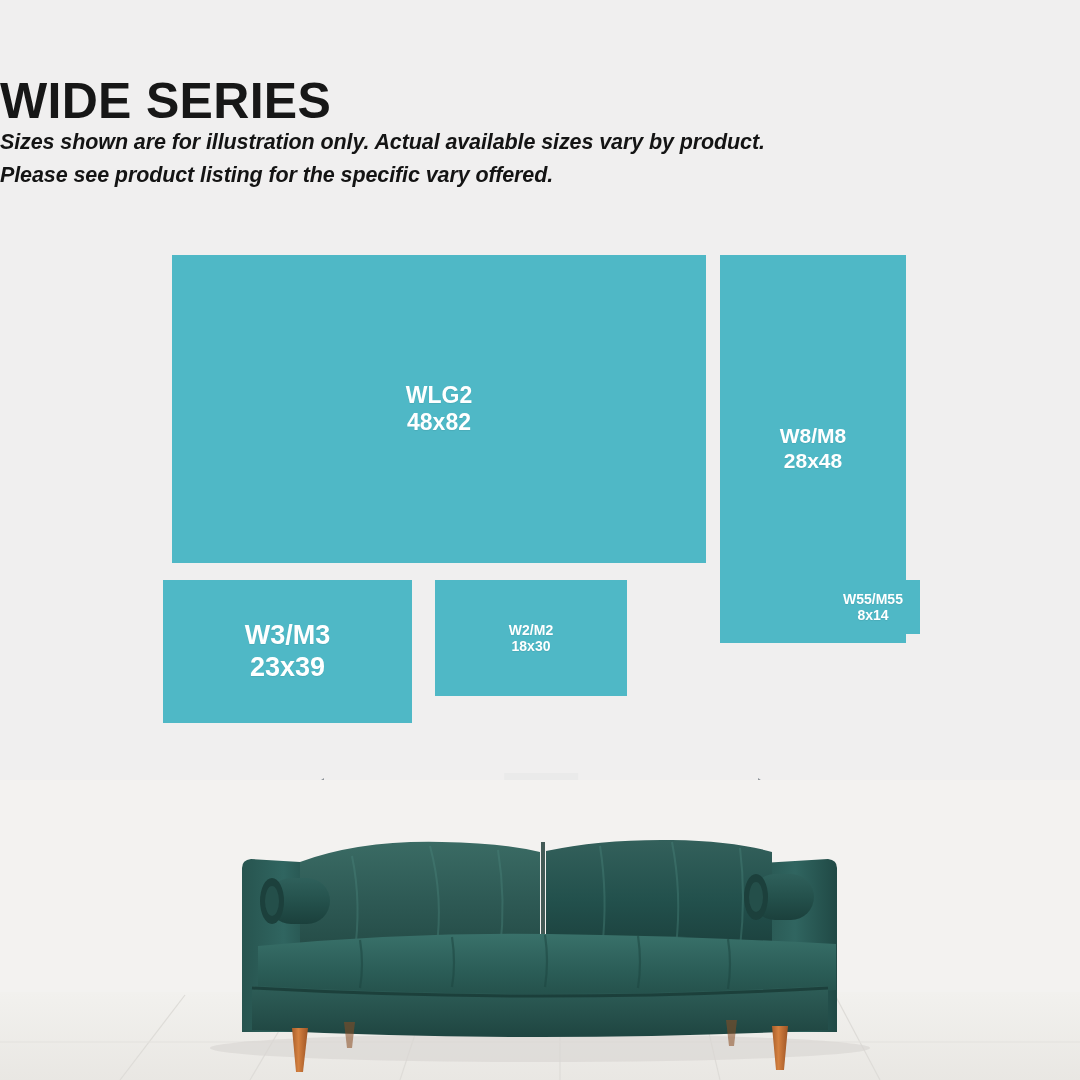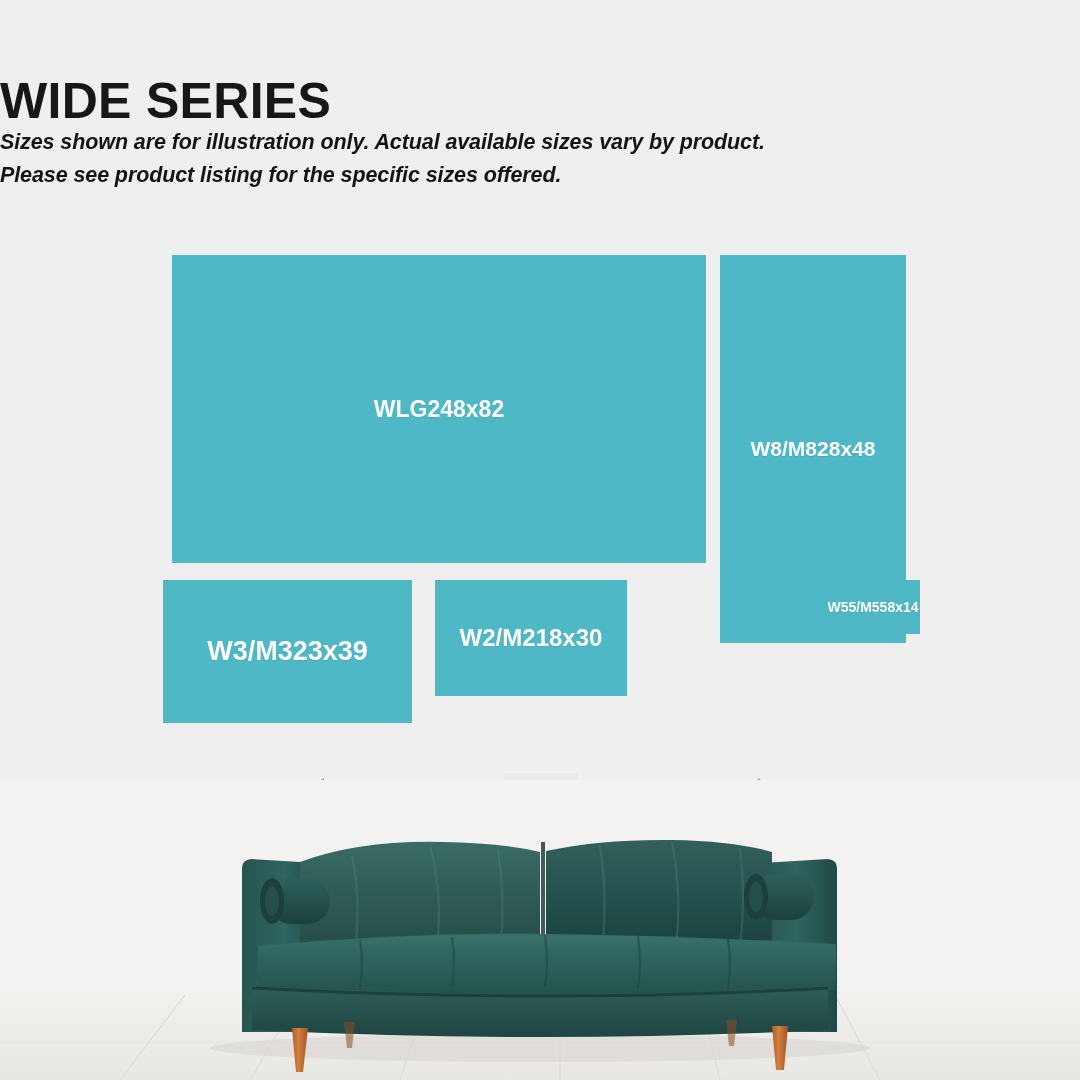--- a/index.html
+++ b/index.html
@@ -51,36 +51,36 @@
     line-height: 1.52;
     letter-spacing: -0.1px;
   }
   .subtitle .sub-line { display: block; }
 
   
   .size-box {
     position: absolute;
     background: #4fb8c6;
     display: flex;
-    flex-direction: row;
+    flex-direction: column;
     align-items: center;
     justify-content: center;
     color: #ffffff;
     text-align: center;
     line-height: 1.17;
     text-shadow: 0 1px 1px rgba(0,0,0,0.07);
   }
   .size-box .code { font-weight: 700; display: block; }
   .size-box .dims { font-weight: 700; display: block; text-align: right; }
 
   
   #box-wlg2  { left: 172px; top: 255px; width: 534px; height: 308px; font-size: 23px; }
   #box-w8m8  { left: 720px; top: 255px; width: 186px; height: 388px; font-size: 21px; }
   #box-w3m3  { left: 163px; top: 580px; width: 249px; height: 143px; font-size: 27px; }
-  #box-w2m2  { left: 435px; top: 580px; width: 192px; height: 116px; font-size: 24px; }
+  #box-w2m2  { left: 435px; top: 580px; width: 192px; height: 116px; font-size: 14px; }
   #box-w1m1  { left: 650px; top: 580px; width: 155px; height: 90px;  font-size: 19px; }
   #box-w55   { left: 826px; top: 580px; width: 94px;  height: 54px;  font-size: 14px; }
 
   
   .measure {
     position: absolute;
     left: 305px;
     top: 770px;
     width: 472px;
     height: 40px;
@@ -131,21 +131,21 @@
 </style>
 </head>
 <body>
 
 <div class="stage">
 
   <div class="header">
     <h1 class="title">WIDE SERIES</h1>
     <p class="subtitle">
       <span class="sub-line">Sizes shown are for illustration only. Actual available sizes vary by product.</span>
-      <span class="sub-line">Please see product listing for the specific sizes offered.</span>
+      <span class="sub-line">Please see product listing for the specific vary offered.</span>
     </p>
   </div>
 
   <div class="size-box" id="box-wlg2">
     <span class="code">WLG2</span>
     <span class="dims">48x82</span>
   </div>
 
   <div class="size-box" id="box-w8m8">
     <span class="code">W8/M8</span>

